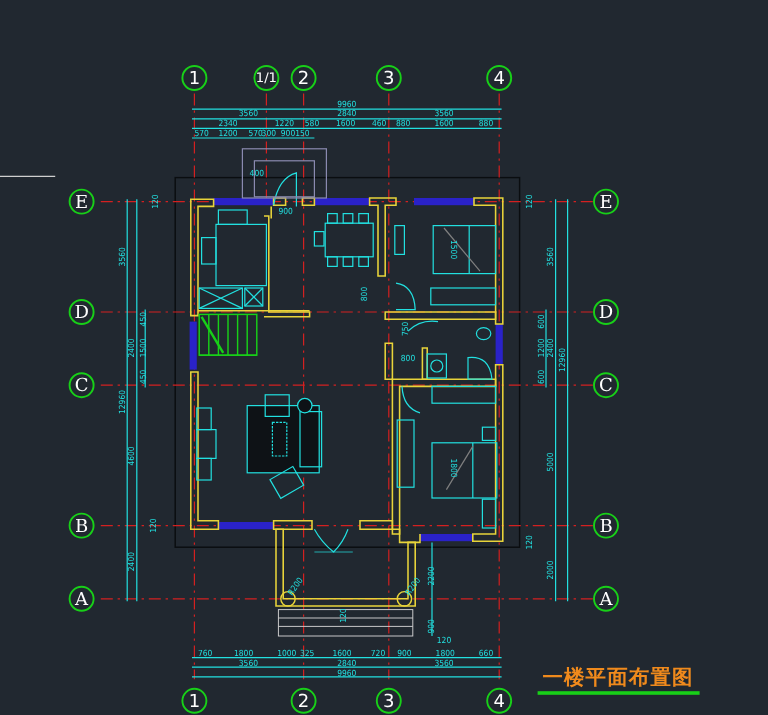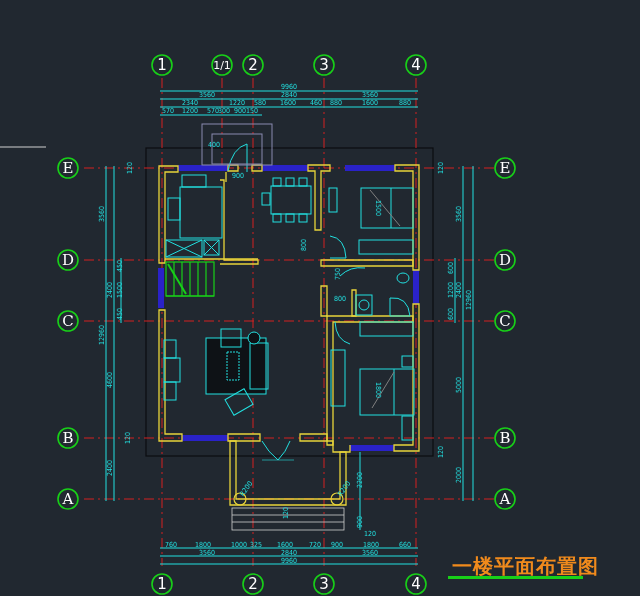--- a/index.html
+++ b/index.html
@@ -1,21 +1,21 @@
 <!DOCTYPE html>
 <html><head>
 <meta charset="utf-8">
 <style>
   html, body { margin:0; padding:0; background:#212830; }
   body { width:640px; height:596px; overflow:hidden; position:relative; font-family:"DejaVu Sans", sans-serif; }
   #canvas { position:absolute; left:0; top:0; width:640px; height:596px; }
   .axis-label { font-family:"DejaVu Serif", serif; font-size:15px; fill:#ffffff; text-anchor:middle; dominant-baseline:central; }
   .axis-num { font-family:"DejaVu Sans", sans-serif; font-size:15px; fill:#ffffff; text-anchor:middle; dominant-baseline:central; }
   .dim { font-family:"DejaVu Sans Condensed","DejaVu Sans", sans-serif; font-size:7px; fill:#22e0e0; text-anchor:middle; }
-  .title { position:absolute; left:452px; top:553px; font-family:"DejaVu Sans", sans-serif; font-size:20px; font-weight:bold; color:#f08a1c; letter-spacing:1px; }
+  .title { position:absolute; left:452px; top:553px; font-family:"DejaVu Sans", sans-serif; font-size:17px; font-weight:bold; color:#f08a1c; letter-spacing:1px; }
   .title-underline { position:absolute; left:448px; top:576px; width:135px; height:3px; background:#18d018; }
 </style>
 </head>
 <body>
 
 <svg id="canvas" viewBox="0 0 640 596" xmlns="http://www.w3.org/2000/svg">
 
   <line x1="0" y1="147" x2="46" y2="147" stroke="#cfcfcf" stroke-width="1.2"></line>
 
   <g stroke="#0a0d10" stroke-width="1.2" fill="none">

